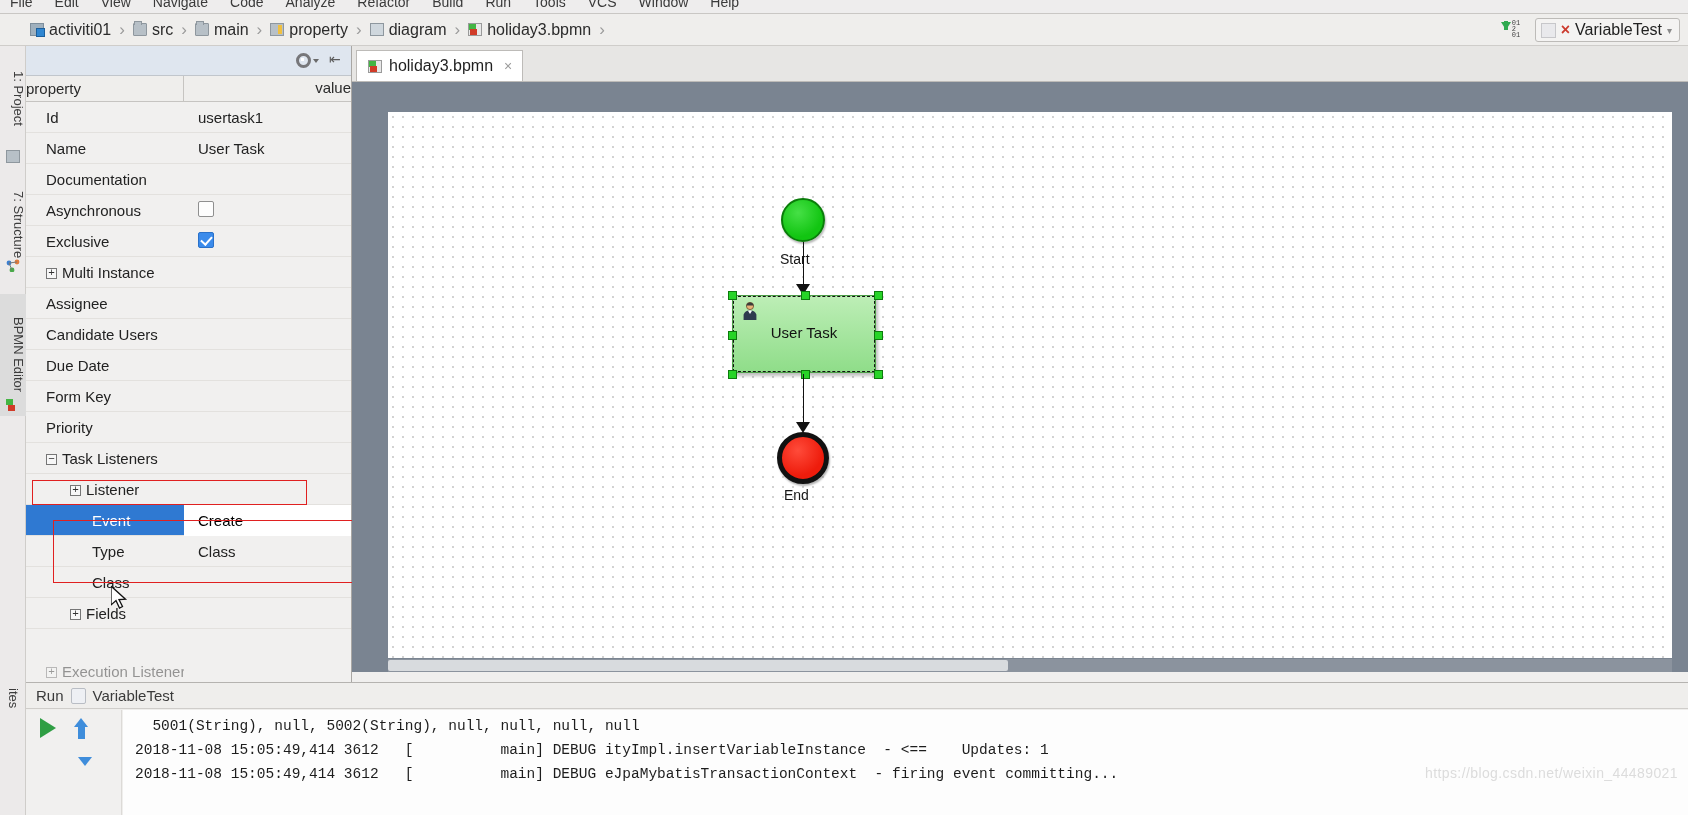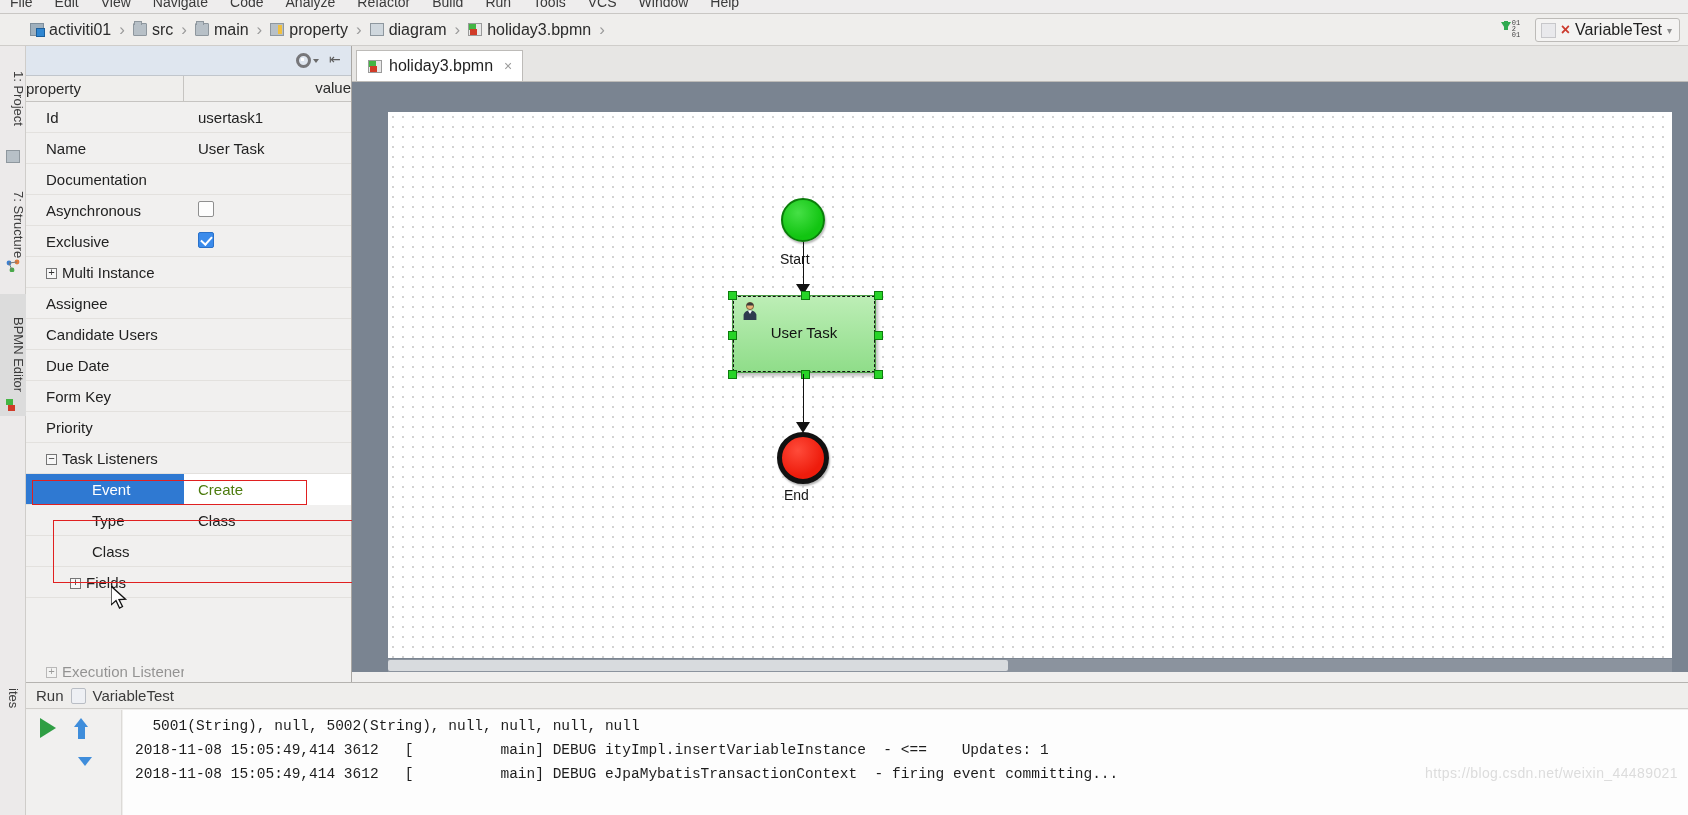--- a/index.html
+++ b/index.html
@@ -126,21 +126,21 @@
     font-size: 15px; color: #222;
   }
   .row .k { width: 158px; padding-left: 20px; white-space: nowrap; overflow: hidden; }
   .row .v { flex: 1; padding-left: 14px; white-space: nowrap; overflow: hidden; }
   .row.indent1 .k { padding-left: 20px; }
   .row.indent2 .k { padding-left: 44px; }
   .row.indent3 .k { padding-left: 66px; }
 
   .row.selected { background: #2f79d2; }
   .row.selected .k { color: #fff; }
-  .row.selected .v { background: #fff; color: #4d7c0f; height: 31px; line-height: 31px; padding-left: 14px; }
+  .row.selected .v { background: #fff; color: #000000; height: 31px; line-height: 31px; padding-left: 14px; }
 
   .tnode {
     display: inline-block; width: 11px; height: 11px; line-height: 9px;
     border: 1px solid #767676; background: #f7f7f7; text-align: center;
     font-size: 11px; color: #333; margin-right: 5px; vertical-align: middle;
     font-family: "Liberation Mono", monospace;
   }
 
   .cb {
     width: 16px; height: 16px; border: 1px solid #8f8f8f;
@@ -455,20 +455,24 @@
           <div class="v"></div>
         </div>
         <div class="row indent1">
           <div class="k"><span>Priority</span></div>
           <div class="v"></div>
         </div>
         <div class="row indent1">
           <div class="k"><span class="tnode">−</span><span>Task Listeners</span></div>
           <div class="v"></div>
         </div>
+        <div class="row indent2">
+          <div class="k"><span class="tnode">+</span><span>Listener</span></div>
+          <div class="v"></div>
+        </div>
         <div class="row indent3 selected">
           <div class="k"><span>Event</span></div>
           <div class="v">Create</div>
         </div>
         <div class="row indent3">
           <div class="k"><span>Type</span></div>
           <div class="v">Class</div>
         </div>
         <div class="row indent3">
           <div class="k"><span>Class</span></div>

